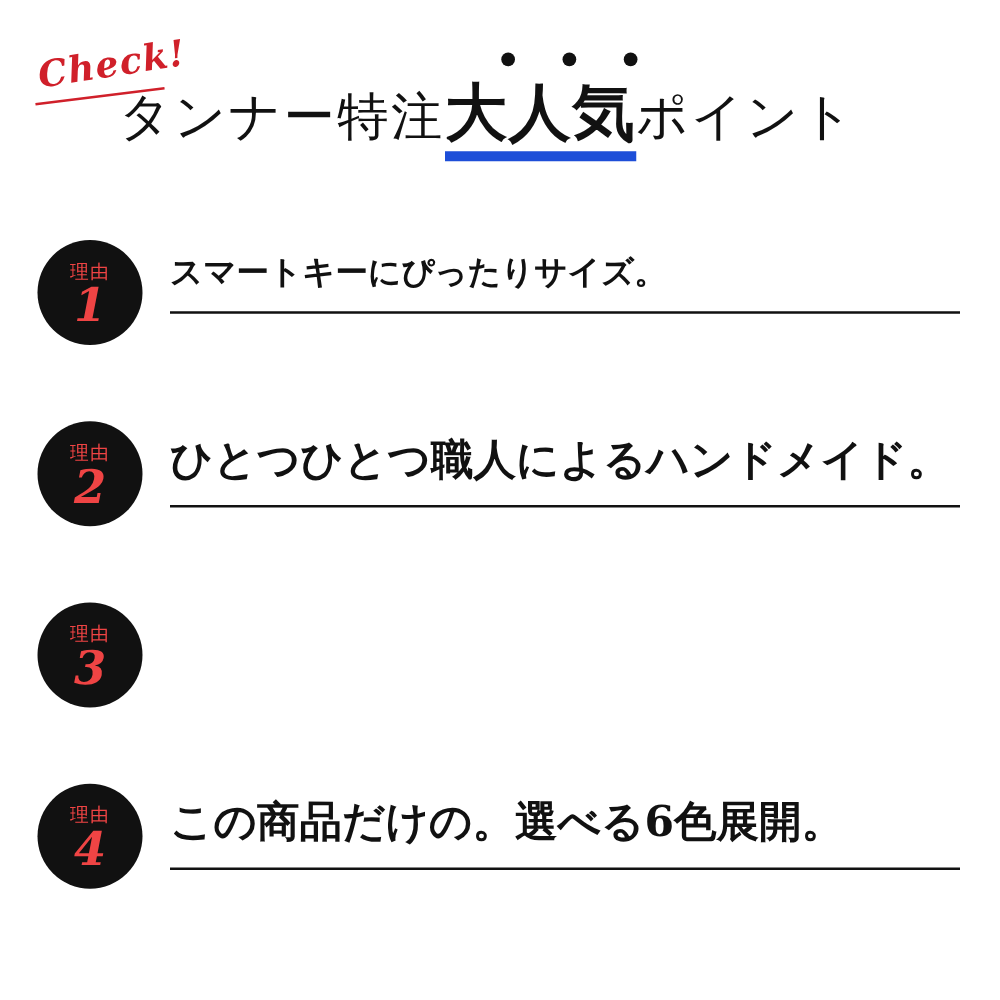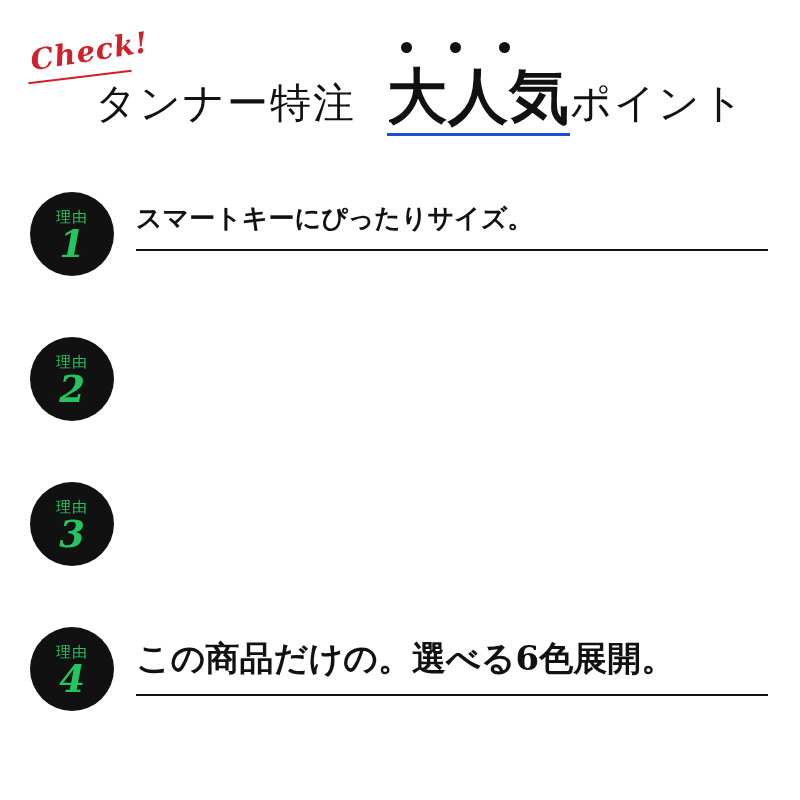--- a/index.html
+++ b/index.html
@@ -75,26 +75,25 @@
   }
 
   .headline {
     font-family: "DejaVu Serif", serif;
     font-size: 41px;
     letter-spacing: 2px;
     white-space: nowrap;
     line-height: 1.2;
   }
   .headline .big {
-    font-size: 60px;
+    font-size: 50px;
     font-weight: 700;
     letter-spacing: 1px;
-    border-bottom: 3px solid #1d4ed8;
+    border-bottom: 8px solid #1d4ed8;
     padding-bottom: 2px;
-    margin-left: 31px;
   }
 
   
   .reasons {
     position: absolute;
     left: 0;
     top: 180px;
     width: 800px;
   }
   .reason-row {
@@ -103,21 +102,21 @@
   }
 
   .badge {
     position: absolute;
     left: 30px;
     top: 12px;
     width: 84px;
     height: 84px;
     border-radius: 50%;
     background: #111111;
-    color: #22c55e;
+    color: #ef4444;
     display: flex;
     flex-direction: column;
     align-items: center;
     justify-content: center;
     line-height: 1;
   }
   .badge .badge-label {
     font-family: "DejaVu Serif", serif;
     font-size: 15px;
     letter-spacing: 1px;
@@ -198,20 +197,24 @@
         <div class="reason-text">スマートキーにぴったりサイズ。</div>
         <div class="reason-underline"></div>
       </div>
     </div>
 
     <div class="reason-row r2">
       <div class="badge">
         <span class="badge-label">理由</span>
         <span class="badge-num">2</span>
       </div>
+      <div class="reason-text-wrap">
+        <div class="reason-text">ひとつひとつ職人によるハンドメイド。</div>
+        <div class="reason-underline"></div>
+      </div>
     </div>
 
     <div class="reason-row r3">
       <div class="badge">
         <span class="badge-label">理由</span>
         <span class="badge-num">3</span>
       </div>
     </div>
 
     <div class="reason-row r4">

